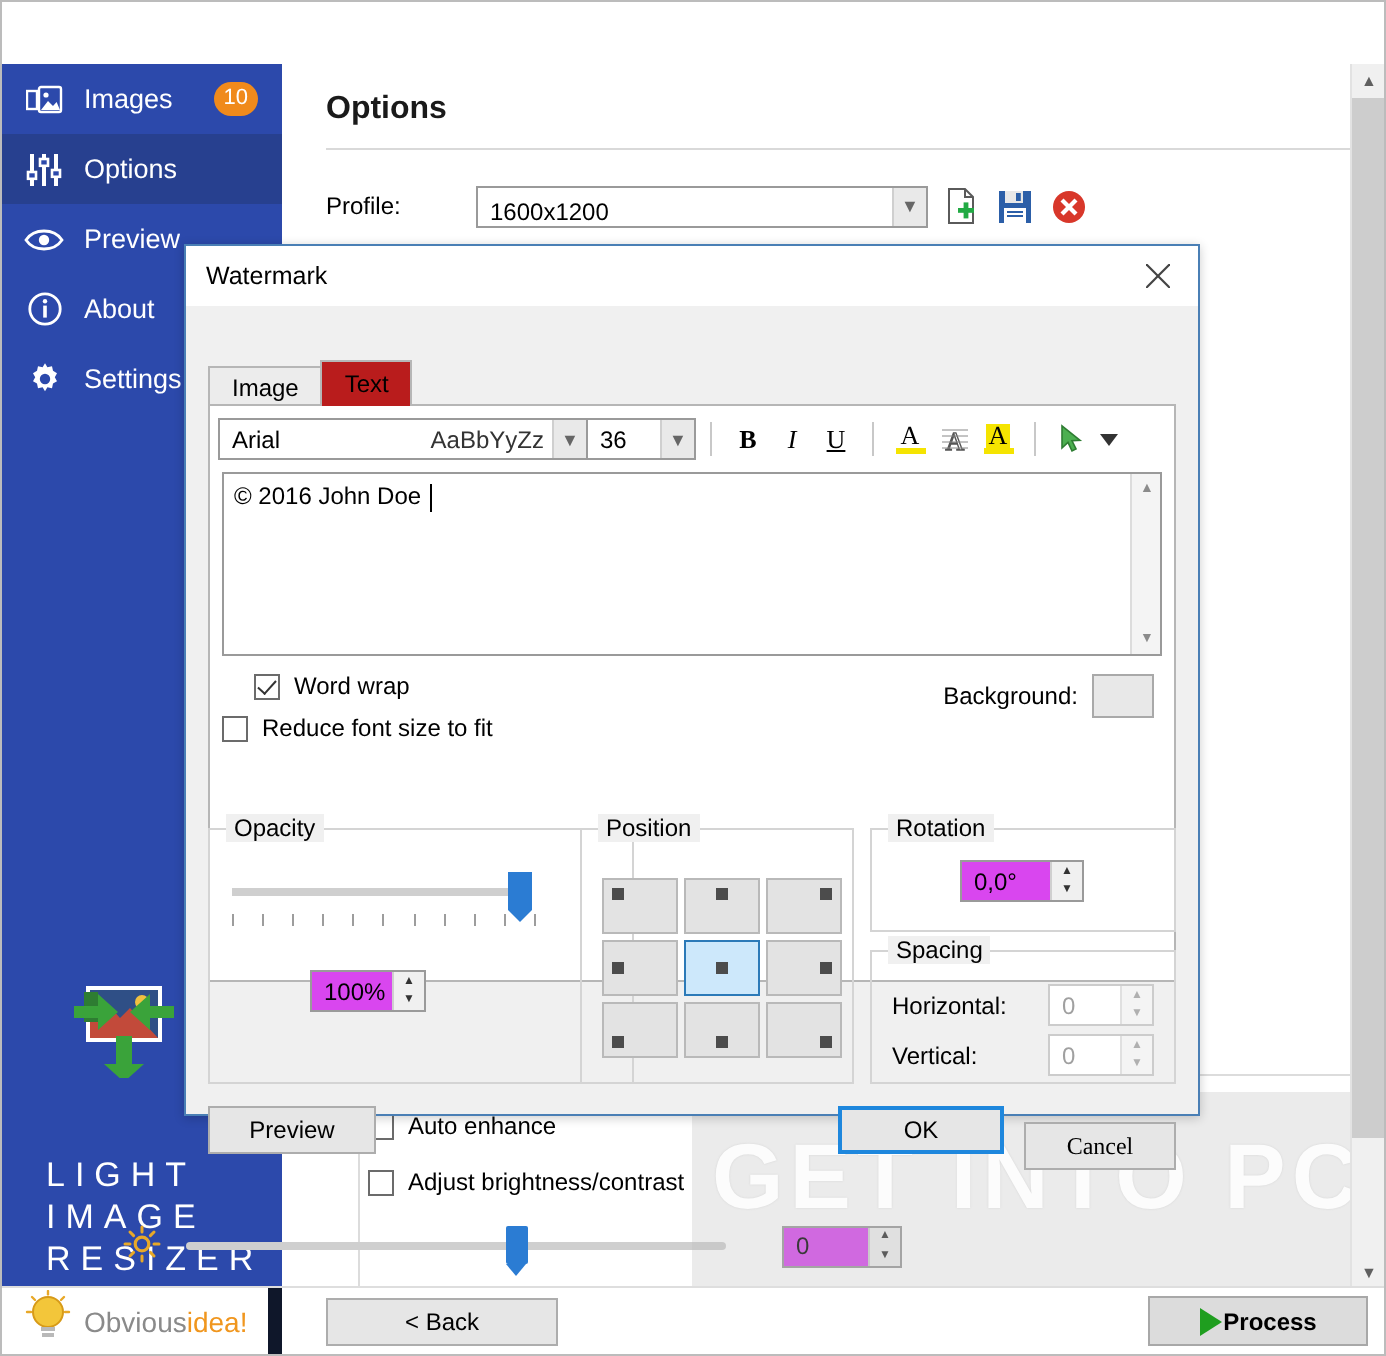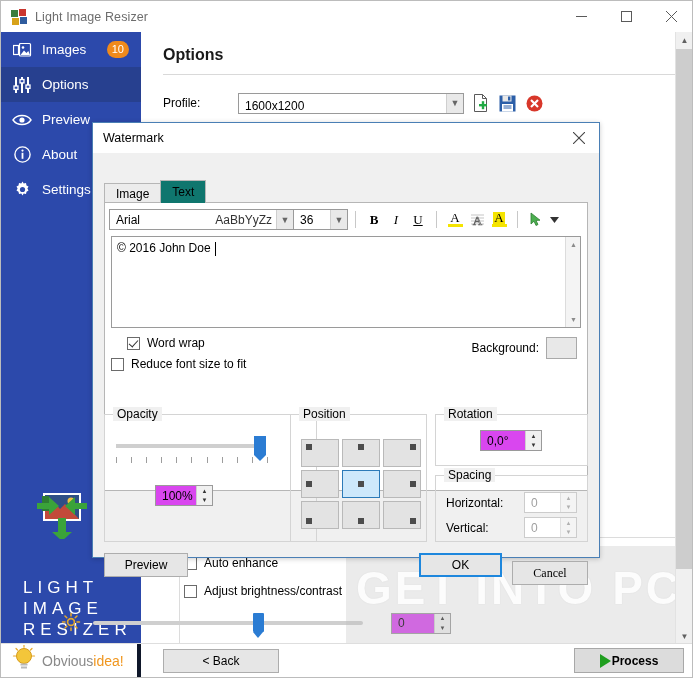--- a/index.html
+++ b/index.html
@@ -167,21 +167,21 @@
   #vscroll .thumb {
     position: absolute; left: 0; top: 17px; width: 17px; height: 520px; background: #cdcdcd;
   }
 
   
   #bottombar {
     position: absolute; left: 0; bottom: 0; width: 693px; height: 34px;
     background: #ffffff; border-top: 1px solid #dedede;
     display: flex; align-items: center;
   }
-  #obv-logo { width: 140px; height: 34px; display:flex; align-items:center; padding-left:10px; border-right: 4px solid #0f172a;}
+  #obv-logo { width: 140px; height: 34px; display:flex; align-items:center; padding-left:10px; border-right: 7px solid #0f172a;}
   #obv-text { font-size: 14px; margin-left: 5px; }
   #obv-text .grey { color: #8a8a8a; }
   #obv-text .orange { color: #f0961e; }
   .btn {
     border: 1px solid #adadad; background: #e6e6e6; font-size: 12px;
     display: flex; align-items: center; justify-content: center;
   }
   #back-btn { width: 116px; height: 24px; margin-left: 22px; text-align: center; }
   #process-btn {
     position: absolute; right: 10px; width: 110px; height: 25px;
@@ -212,21 +212,21 @@
 
   
   #tabstrip {
     position: absolute; left: 11px; top: 28px; width: 484px; height: 22px;
     display: flex; align-items: flex-end;
   }
   .tab {
     height: 20px; padding: 0 11px; font-size: 12px; display: flex; align-items: center;
     border: 1px solid #b6b6b6; background: #ececec; border-bottom: none; margin-right: -1px;
   }
-  .tab.active { background: #0f766e; height: 23px; border-color: #b6b6b6; position: relative; z-index: 2; }
+  .tab.active { background: #b91c1c; height: 23px; border-color: #b6b6b6; position: relative; z-index: 2; }
   #tabpanel {
     position: absolute; left: 11px; top: 49px; width: 484px; height: 289px;
     background: #ffffff; border: 1px solid #b6b6b6;
   }
 
   
   #fmt-toolbar {
     position: absolute; left: 4px; top: 5px; width: 460px; height: 23px;
     display: flex; align-items: center;
   }
@@ -320,47 +320,20 @@
   #dlg-cancel { position: absolute; left: 419px; top: 408px; width: 76px; height: 24px; font-family: Liberation Serif, serif; }
 
   .spin .sbtns .up::before { content:"\25B2"; }
   .spin .sbtns .dn::before { content:"\25BC"; }
 </style>
 </head>
 <body>
 
 <div id="app">
 
-  <div id="titlebar">
-    <div id="title-icon">
-      <span class="sq a"></span>
-        <span class="sq b"></span>
-        <span class="sq c"></span>
-        <span class="sq d"></span>
-    </div>
-    <div id="title-text">Light Image Resizer</div>
-    <div id="win-controls">
-      <div class="wbtn">
-        <svg width="11" height="11" viewBox="0 0 11 11">
-            <line x1="0" y1="5.5" x2="11" y2="5.5" stroke="#5a5a5a" stroke-width="1"></line>
-          </svg>
-      </div>
-      <div class="wbtn">
-        <svg width="11" height="11" viewBox="0 0 11 11">
-            <rect x="0.5" y="0.5" width="10" height="10" fill="none" stroke="#5a5a5a" stroke-width="1"></rect>
-          </svg>
-      </div>
-      <div class="wbtn">
-        <svg width="11" height="11" viewBox="0 0 11 11">
-            <line x1="0" y1="0" x2="11" y2="11" stroke="#5a5a5a" stroke-width="1"></line>
-            <line x1="11" y1="0" x2="0" y2="11" stroke="#5a5a5a" stroke-width="1"></line>
-          </svg>
-      </div>
-    </div>
-  </div>
 
   <div id="sidebar">
 
     <div class="side-item">
       <span class="side-ico">
         <svg width="19" height="16" viewBox="0 0 19 16">
           <rect x="0.5" y="3.5" width="5" height="9" fill="none" stroke="#fff" stroke-width="1.2"></rect>
           <rect x="6.5" y="1.5" width="11" height="12.5" rx="1" fill="none" stroke="#fff" stroke-width="1.2"></rect>
           <circle cx="10" cy="5.5" r="1.3" fill="#fff"></circle>
           <path d="M7.5 13 L11 8.5 L13.5 11 L15.3 9 L17 13 Z" fill="#fff"></path>

